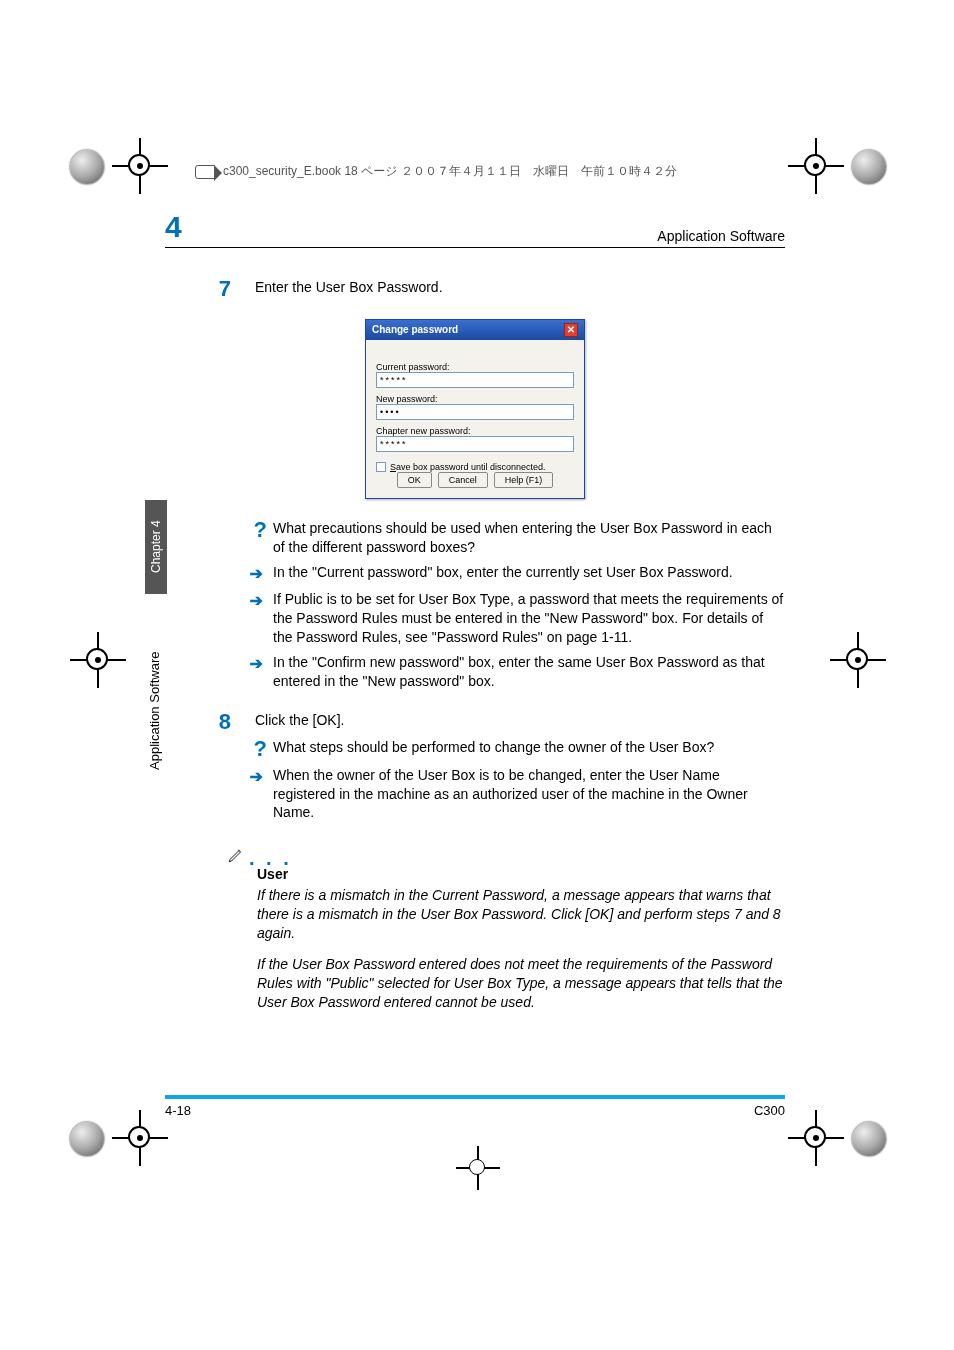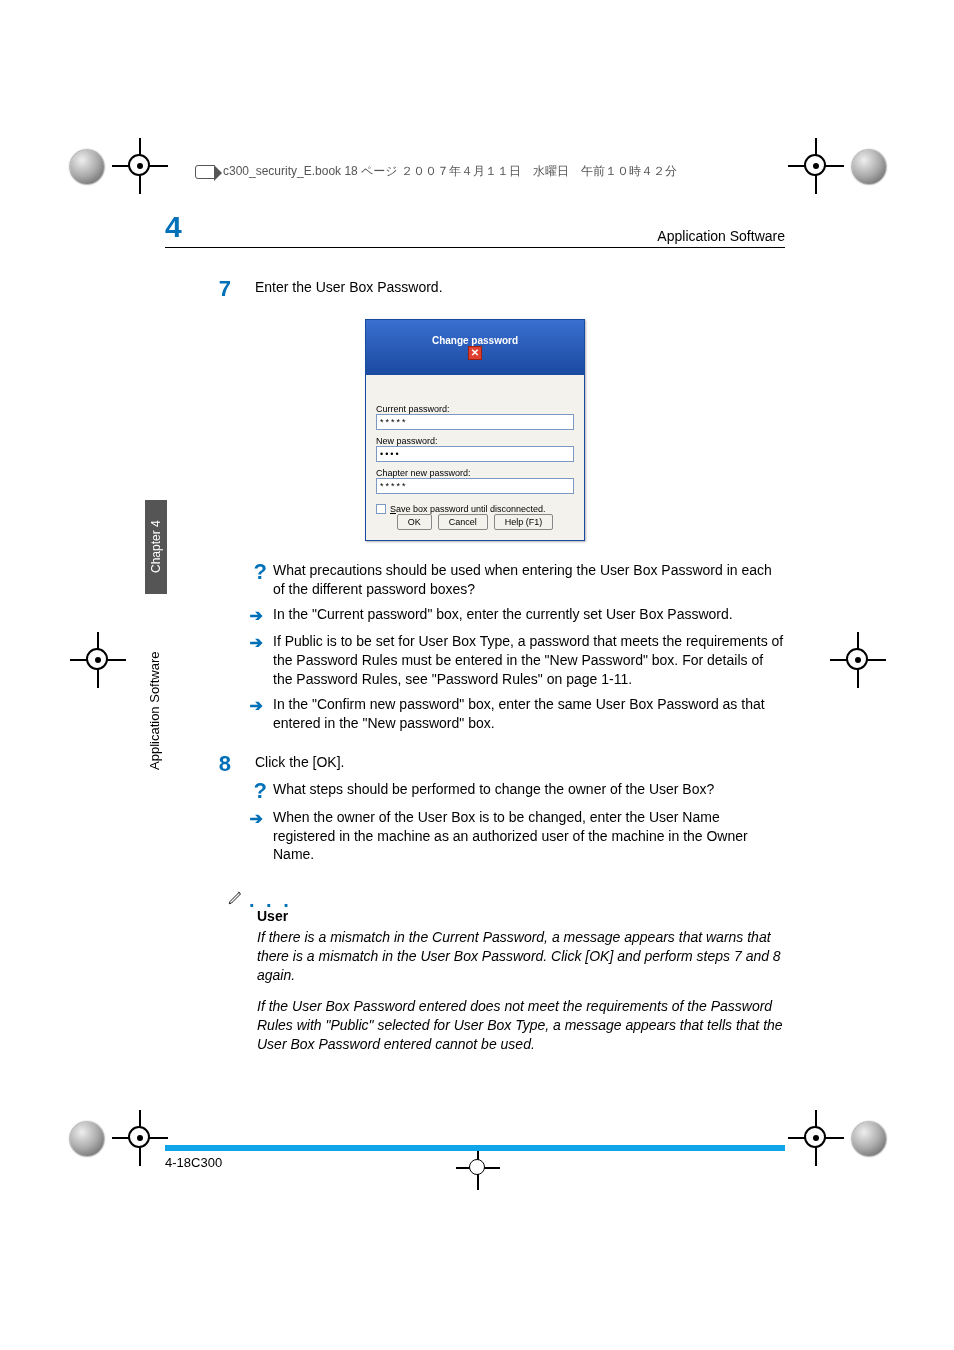--- a/index.html
+++ b/index.html
@@ -71,29 +71,29 @@
   
   .dlg-wrap { display:flex; justify-content:center; margin: 6px 0 20px; }
   .dlg {
     width: 220px; border: 1px solid #1a4aa0; background: #f4f2ec;
     box-shadow: 1px 1px 2px rgba(0,0,0,0.3);
     font-size: 10px;
   }
   .dlg-title {
     background: linear-gradient(#3a6fd0,#1a4aa0);
     color: #fff; font-weight: bold;
-    padding: 15px 6px;
-    display: flex; justify-content: space-between; align-items: center; flex-direction: column;
+    padding: 3px 6px;
+    display: flex; justify-content: space-between; align-items: center;
   }
   .dlg-close {
     width: 14px; height: 14px; background: #e04030; color:#fff;
     display:flex; align-items:center; justify-content:center;
     font-size: 10px; line-height:1; border:1px solid #a02010;
   }
-  .dlg-body { padding: 23px 10px 10px; border-radius: 31px; }
+  .dlg-body { padding: 16px 10px 10px; border-radius: 31px; }
   .dlg-label { font-size: 9px; margin-top:6px; display:block; }
   .dlg-input {
     width: 100%; height: 16px; border: 1px solid #7a9ac4;
     background: #fff; font-size: 9px; padding: 1px 3px;
     letter-spacing: 2px;
   }
   .dlg-check-row { margin-top: 10px; font-size: 9px; display:flex; align-items:center; gap:4px; }
   .dlg-check { width:10px; height:10px; border:1px solid #7a9ac4; background:#fff; }
   .dlg-under { text-decoration: underline; }
   .dlg-btn-row { display:flex; justify-content:center; gap:6px; }
@@ -123,23 +123,23 @@
     position: absolute;
     left: 147px; top: 600px;
     writing-mode: vertical-rl; transform: rotate(180deg);
     font-size: 13px;
     height: 170px;
     display:flex; align-items:center;
   }
   
   .footer-line {
     position: absolute;
-    left: 165px; top: 1145px;
-    width: 620px; border-top: 6px solid #0ea5e9;
-    display: flex; 
+    left: 165px; top: 1095px;
+    width: 620px; border-top: 4px solid #0ea5e9;
+    display: flex; justify-content: space-between;
     font-size: 13px; padding-top: 4px;
   }
 </style>
 </head>
 <body>
 
 <div class="regmark" style="left:112px; top:138px;">
     <div class="cross-h"></div>
     <div class="cross-v"></div>
     <div class="ring"></div>

